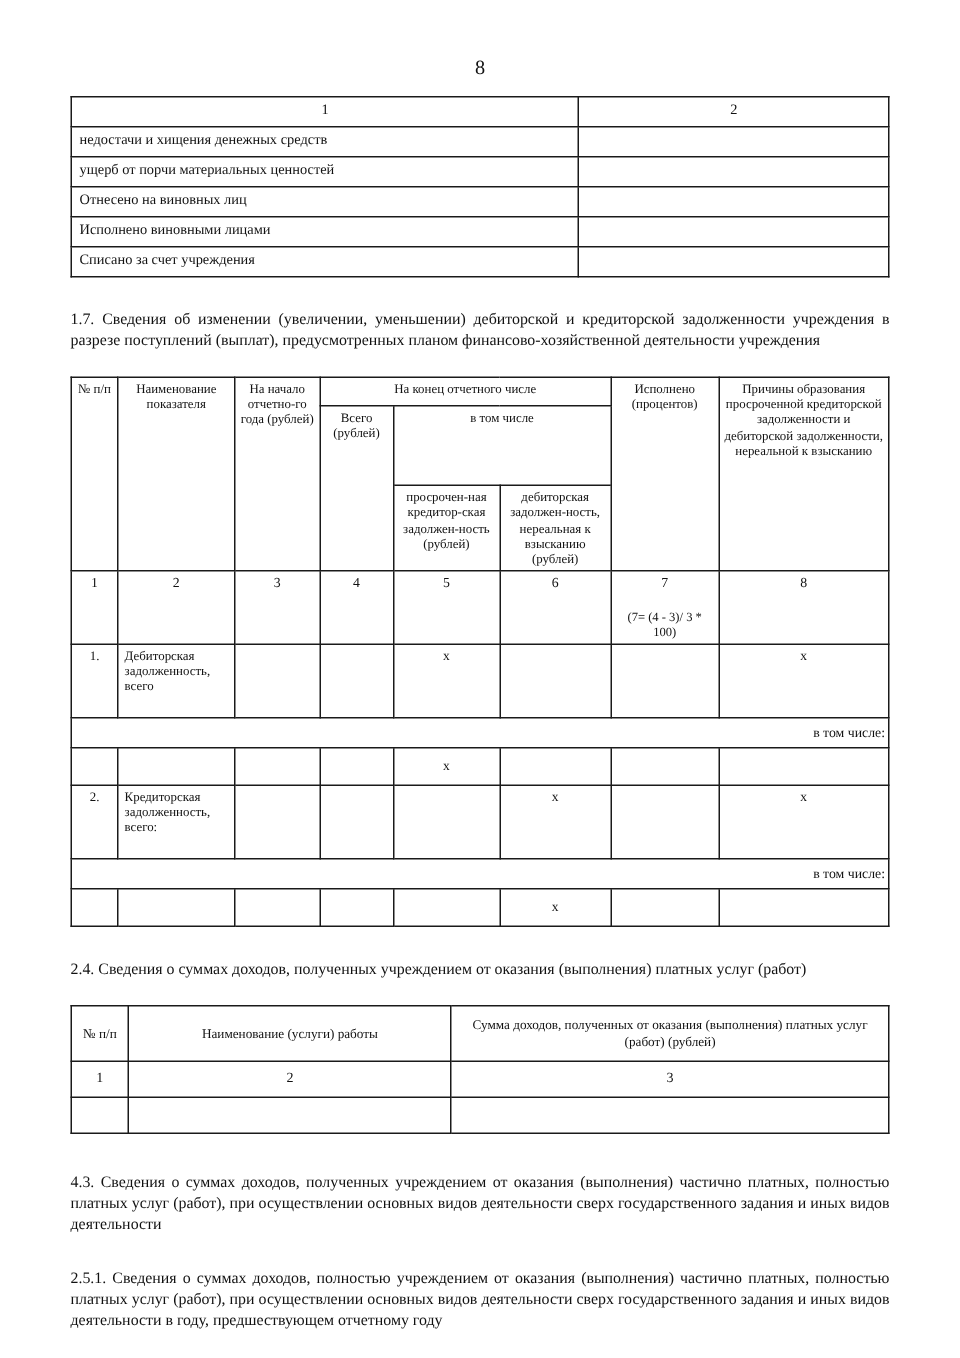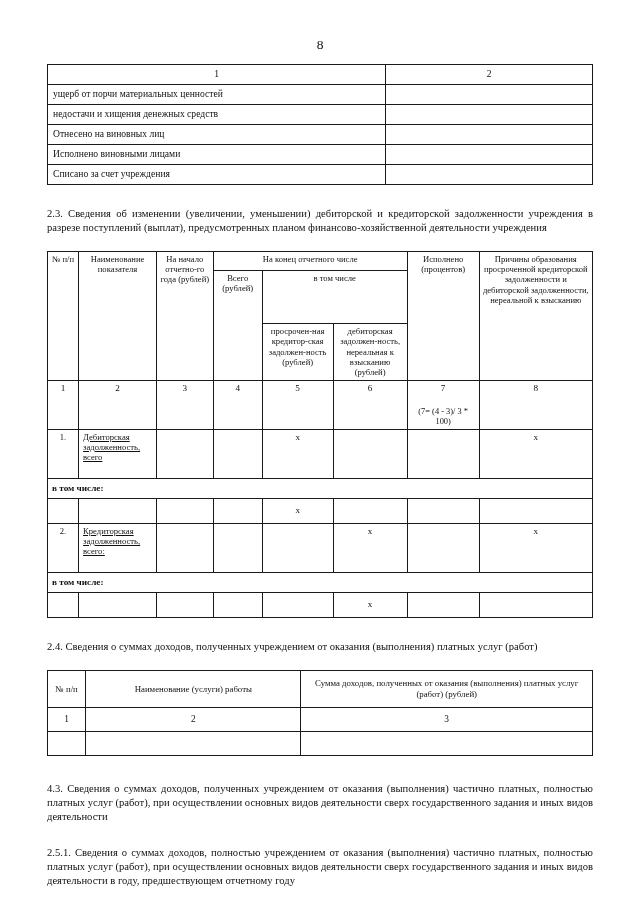--- a/index.html
+++ b/index.html
@@ -75,26 +75,25 @@
   .tbl-debt td {
     text-align: center;
     vertical-align: top;
     font-size: 8.6px;
     line-height: 1.2;
     padding: 2px 2px;
   }
   .tbl-debt td.left {
     text-align: left;
     padding-left: 4px;
-    text-decoration: underline;
   }
   .tbl-debt .hdr-tall  { height: 124px; }
   .tbl-debt .numrow td { height: 30px; vertical-align: top; font-size: 9.2px; }
   .tbl-debt .datarow td { height: 44px; }
-  .tbl-debt .inclrow td { height: 15px; text-align: left; vertical-align: middle; padding-left: 4px; font-size: 9.2px; font-weight: bold;}
+  .tbl-debt .inclrow td { height: 15px; text-align: right; vertical-align: middle; padding-left: 4px; font-size: 9.2px;}
   .tbl-debt .emptyrow td { height: 20px; vertical-align: middle; }
   .tbl-debt .xmark { font-size: 9px; }
   .d1 { width: 5.7%; }
   .d2 { width: 14.3%; }
   .d3 { width: 10.4%; }
   .d4 { width: 9.0%; }
   .d5 { width: 13.0%; }
   .d6 { width: 13.6%; }
   .d7 { width: 13.2%; }
   .d8 { width: 20.8%; }
@@ -130,45 +129,45 @@
       <colgroup>
           <col class="w-left">
           <col class="w-right">
         </colgroup>
       <tbody>
         <tr>
           <td class="num">1</td>
           <td class="num">2</td>
         </tr>
         <tr>
+          <td>недостачи и хищения денежных средств</td>
+          <td></td>
+        </tr>
+        <tr>
           <td>ущерб от порчи материальных ценностей</td>
-          <td></td>
-        </tr>
-        <tr>
-          <td>недостачи и хищения денежных средств</td>
           <td></td>
         </tr>
         <tr>
           <td>Отнесено на виновных лиц</td>
           <td></td>
         </tr>
         <tr>
           <td>Исполнено виновными лицами</td>
           <td></td>
         </tr>
         <tr>
           <td>Списано за счет учреждения</td>
           <td></td>
         </tr>
       </tbody>
     </table>
 
     <div class="sp-22"></div>
 
-    <p class="para">2.3. Сведения об изменении (увеличении, уменьшении) дебиторской и кредиторской задолженности учреждения в разрезе поступлений (выплат), предусмотренных планом финансово-хозяйственной деятельности учреждения</p>
+    <p class="para">1.7. Сведения об изменении (увеличении, уменьшении) дебиторской и кредиторской задолженности учреждения в разрезе поступлений (выплат), предусмотренных планом финансово-хозяйственной деятельности учреждения</p>
 
     <div class="sp-16"></div>
 
     <table class="tbl-debt">
       <colgroup>
         <col class="d1">
           <col class="d2">
           <col class="d3">
           <col class="d4">
         <col class="d5">

